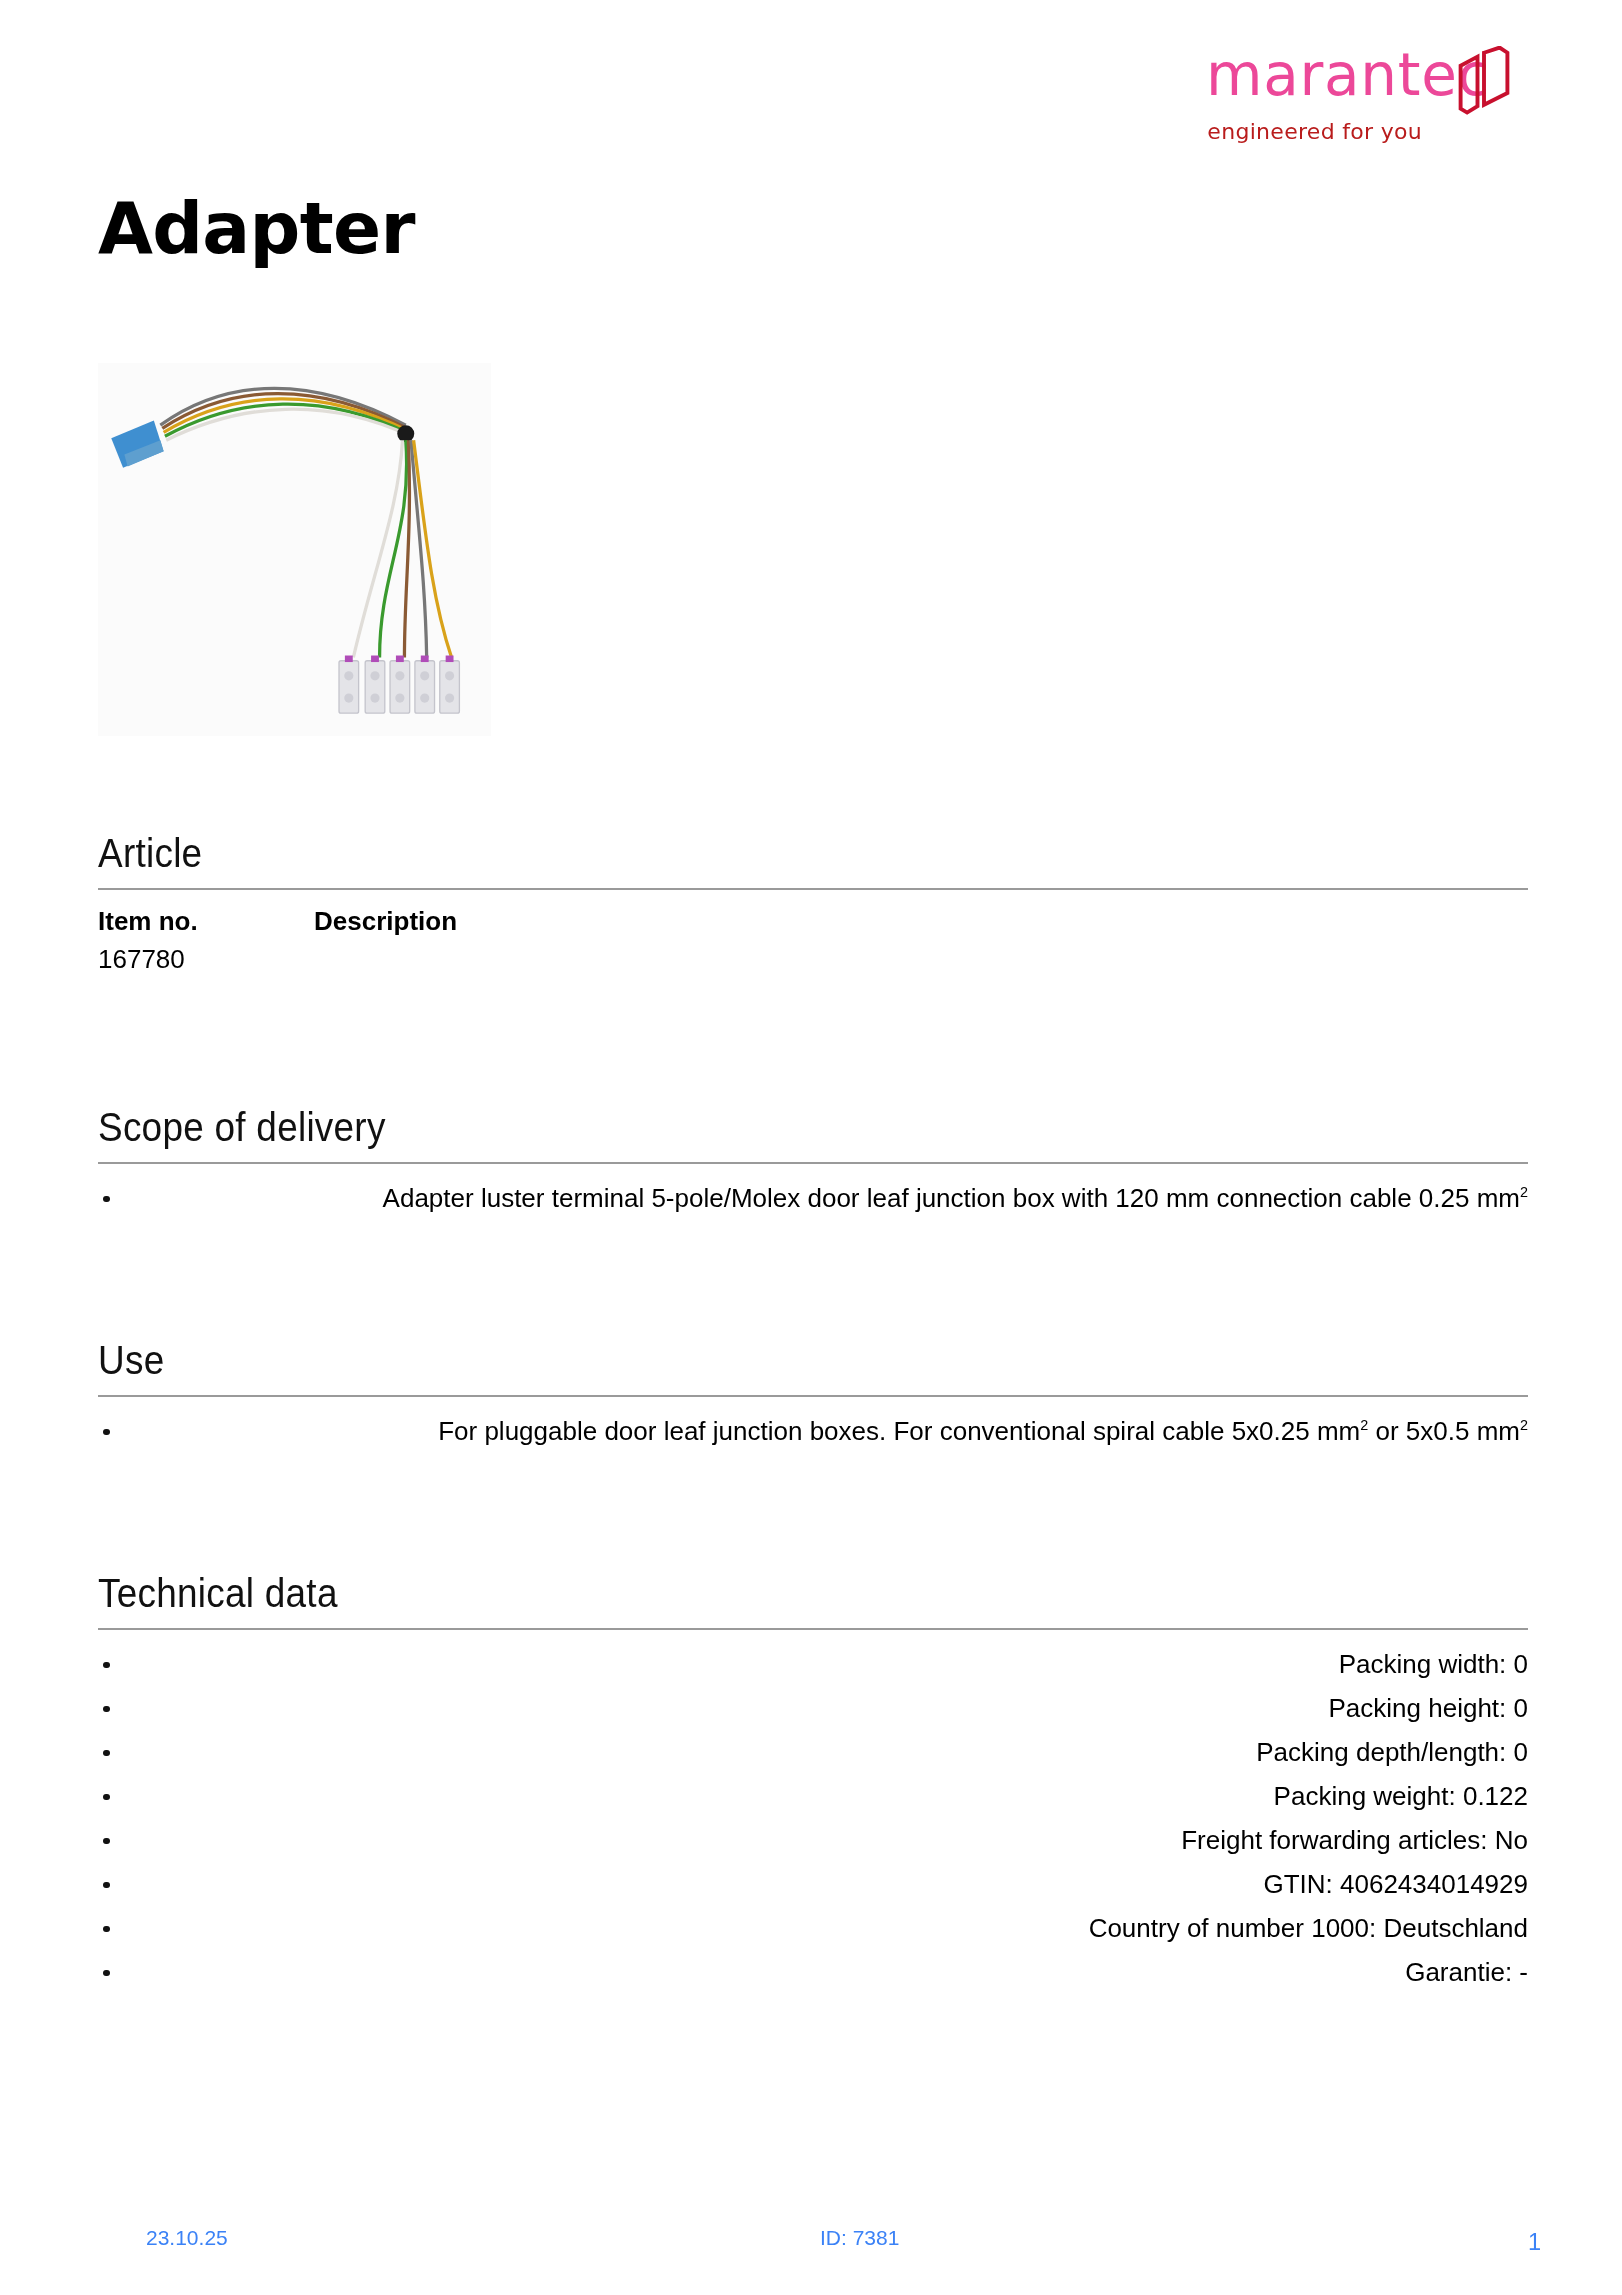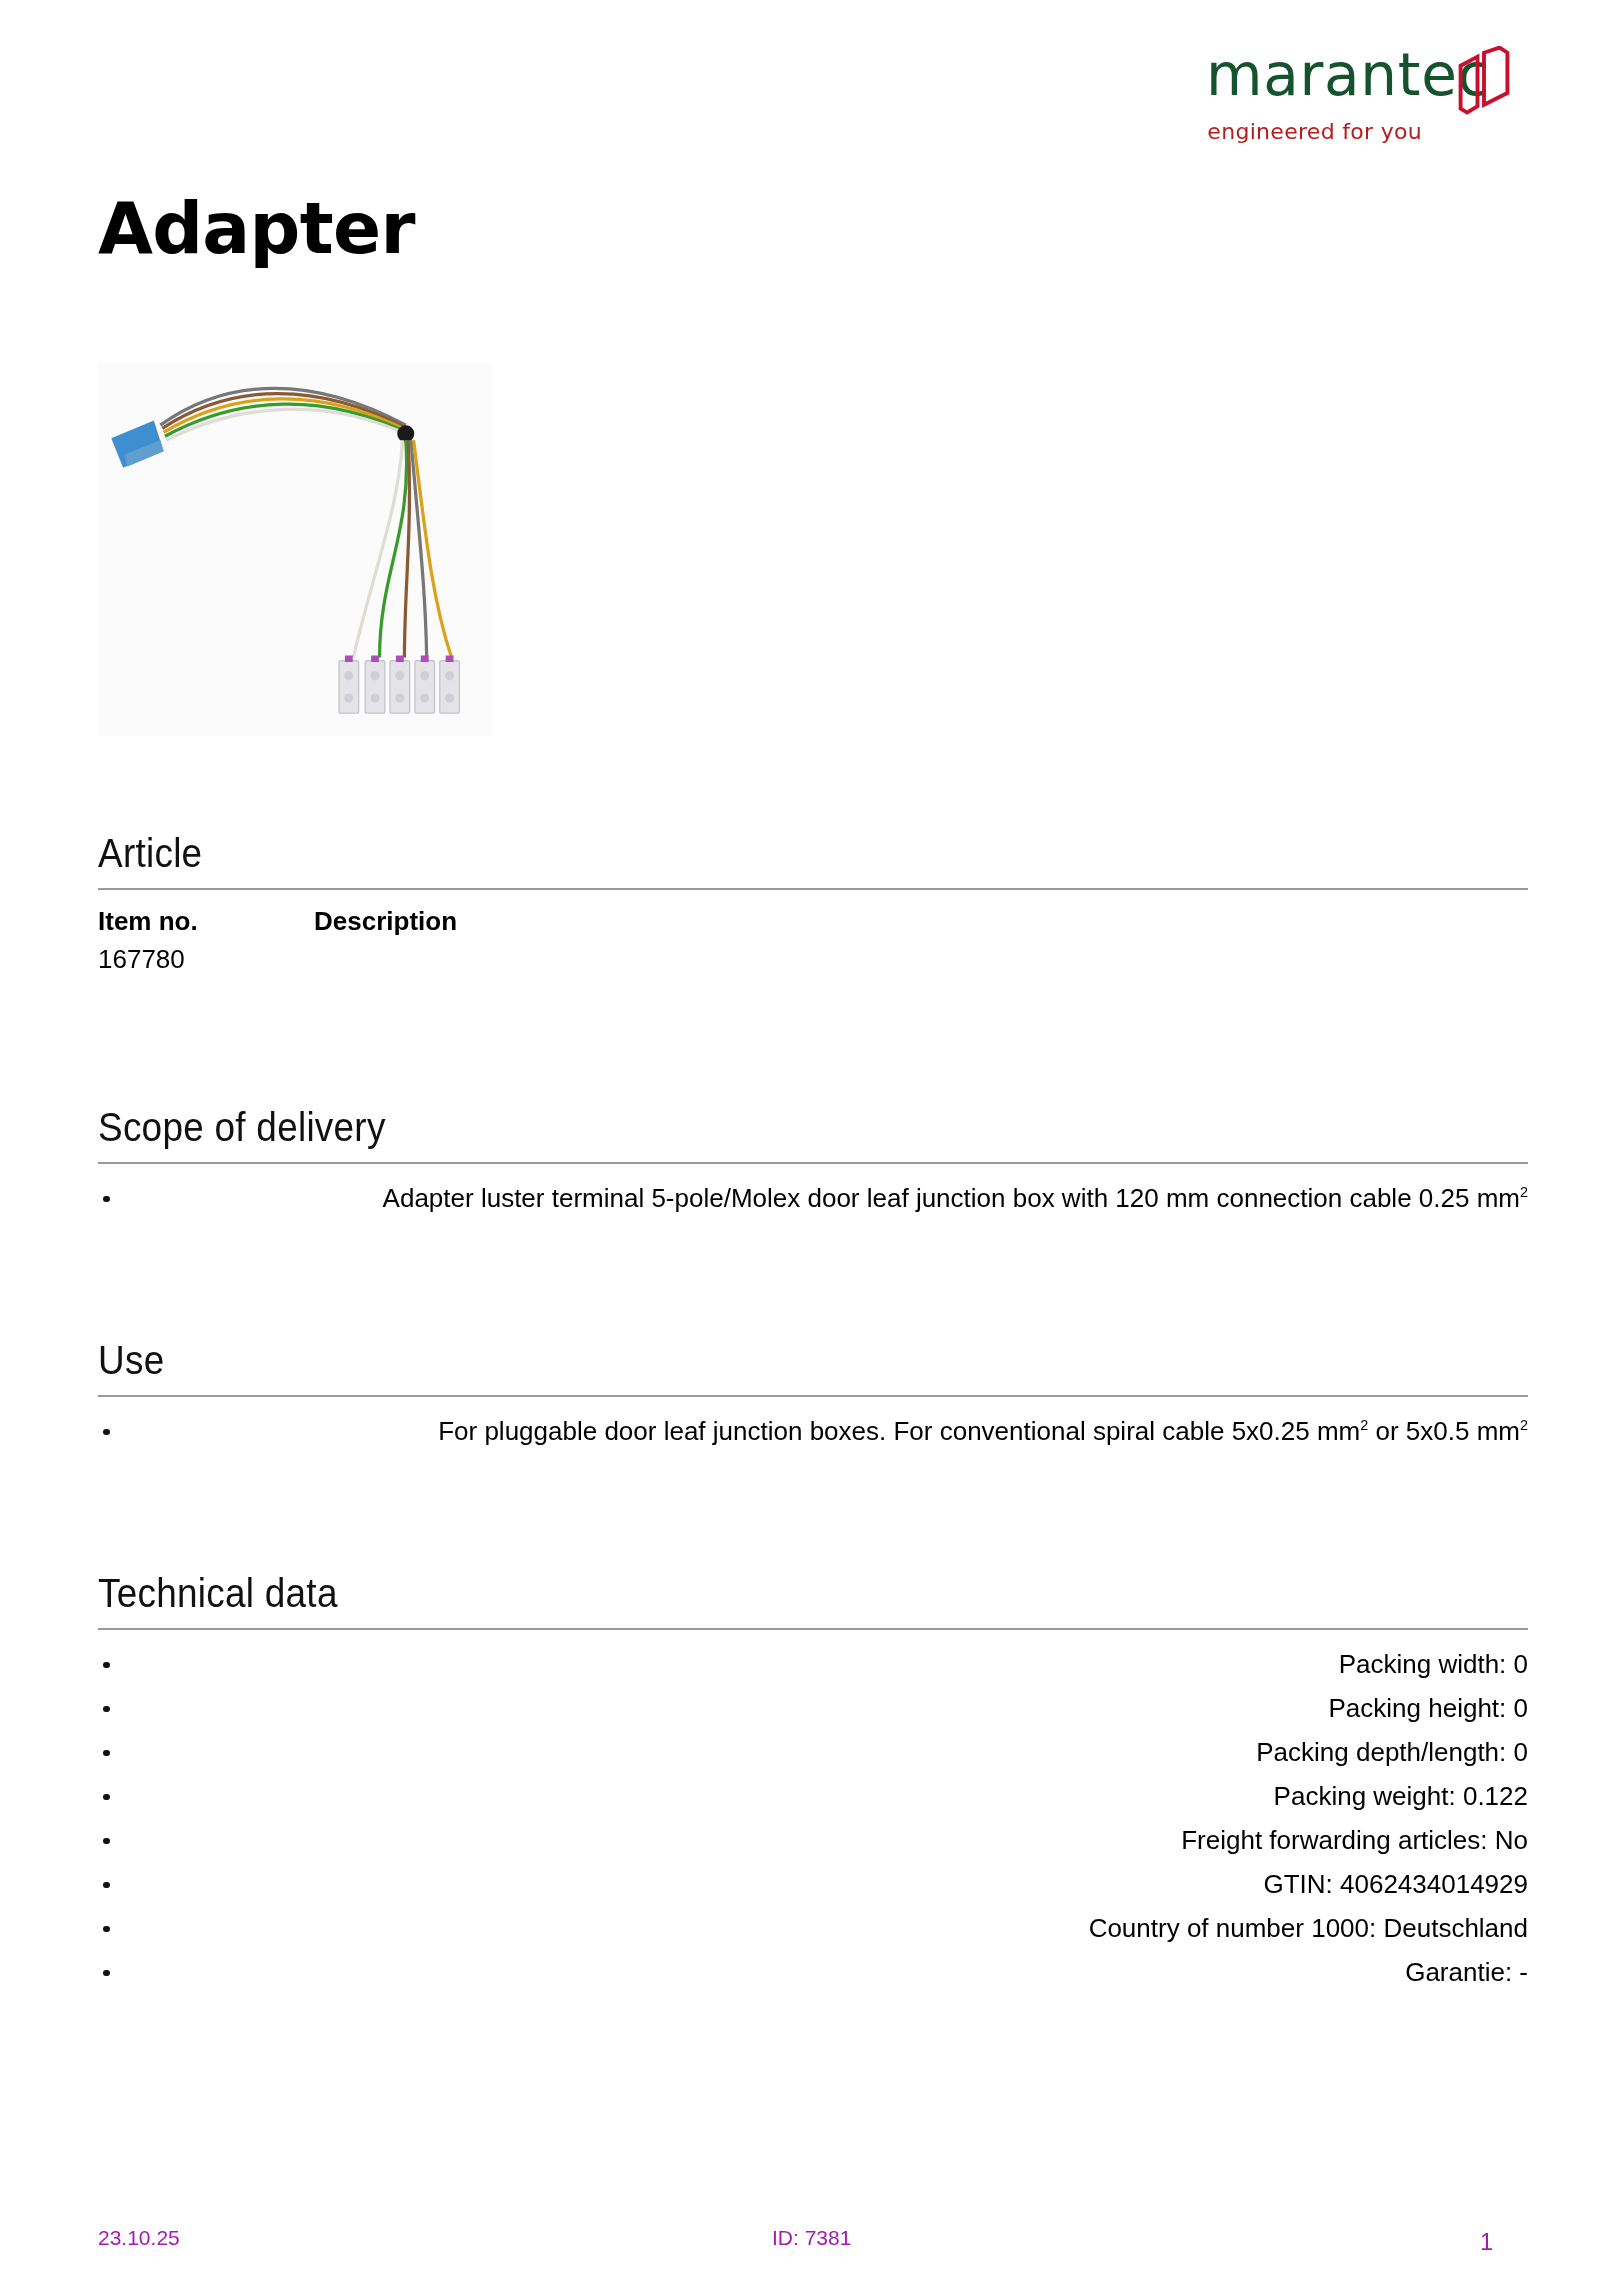--- a/index.html
+++ b/index.html
@@ -4,21 +4,21 @@
   <style>
     html, body { margin: 0; padding: 0; background: #ffffff; }
     body {
       width: 1623px; height: 2295px; position: relative; overflow: hidden;
       font-family: "Liberation Sans", "DejaVu Sans", sans-serif; color: #000;
     }
     .logo { position: absolute; left: 1206px; top: 46px; width: 294px; height: 105px; }
     .logo-word {
       position: absolute; left: 0; top: 0;
       font-family: "DejaVu Sans", sans-serif; font-size: 58px; letter-spacing: 0.7px;
-      line-height: 1; color: #14532d;
+      line-height: 1; color: #ec4899;
     }
     .logo-mark { position: absolute; left: 252px; top: 0; width: 52px; height: 72px; }
     .logo-tag {
       position: absolute; left: 1.3px; top: 73px;
       font-family: "DejaVu Sans", sans-serif; font-size: 22px; color: #b91c1c; letter-spacing: 0.3px;
     }
     .page-title {
       position: absolute; left: 98px; top: 190px; margin: 0;
       font-family: "DejaVu Sans", sans-serif; font-weight: bold; font-size: 71px;
       letter-spacing: -0.7px; line-height: 1.1;
@@ -38,21 +38,21 @@
     .col1 { position: absolute; left: 0; width: 209px; }
     .col2 { position: absolute; left: 216px; width: 1211px; }
     .th { font-weight: bold; }
     .bullets { list-style: none; margin: 11.8px 0 0 0; padding: 0; font-size: 26px; line-height: 44px; }
     .bullets li { position: relative; padding-left: 31px; text-align: right; }
     .bullets li::before {
       content: ""; position: absolute; left: 5.2px; top: 19.6px; width: 6.5px; height: 6.5px;
       border-radius: 50%; background: #111;
     }
     sup { font-size: 14.4px; line-height: 0; }
-    .footer { position: absolute; top: 2226px; font-size: 21px; color: #a21caf; }
+    .footer { position: absolute; top: 2226px; font-size: 21px; color: #3b82f6; margin-left: 48px; }
     .f-date { left: 98px; }
     .f-id { left: 772px; }
     .f-page { left: 1480px; top: 2229px; font-size: 23.6px; }
   </style>
 </head>
 <body>
 
 <div class="logo">
   <div class="logo-word">marantec</div>
   <svg class="logo-mark" viewBox="0 0 80 110">

